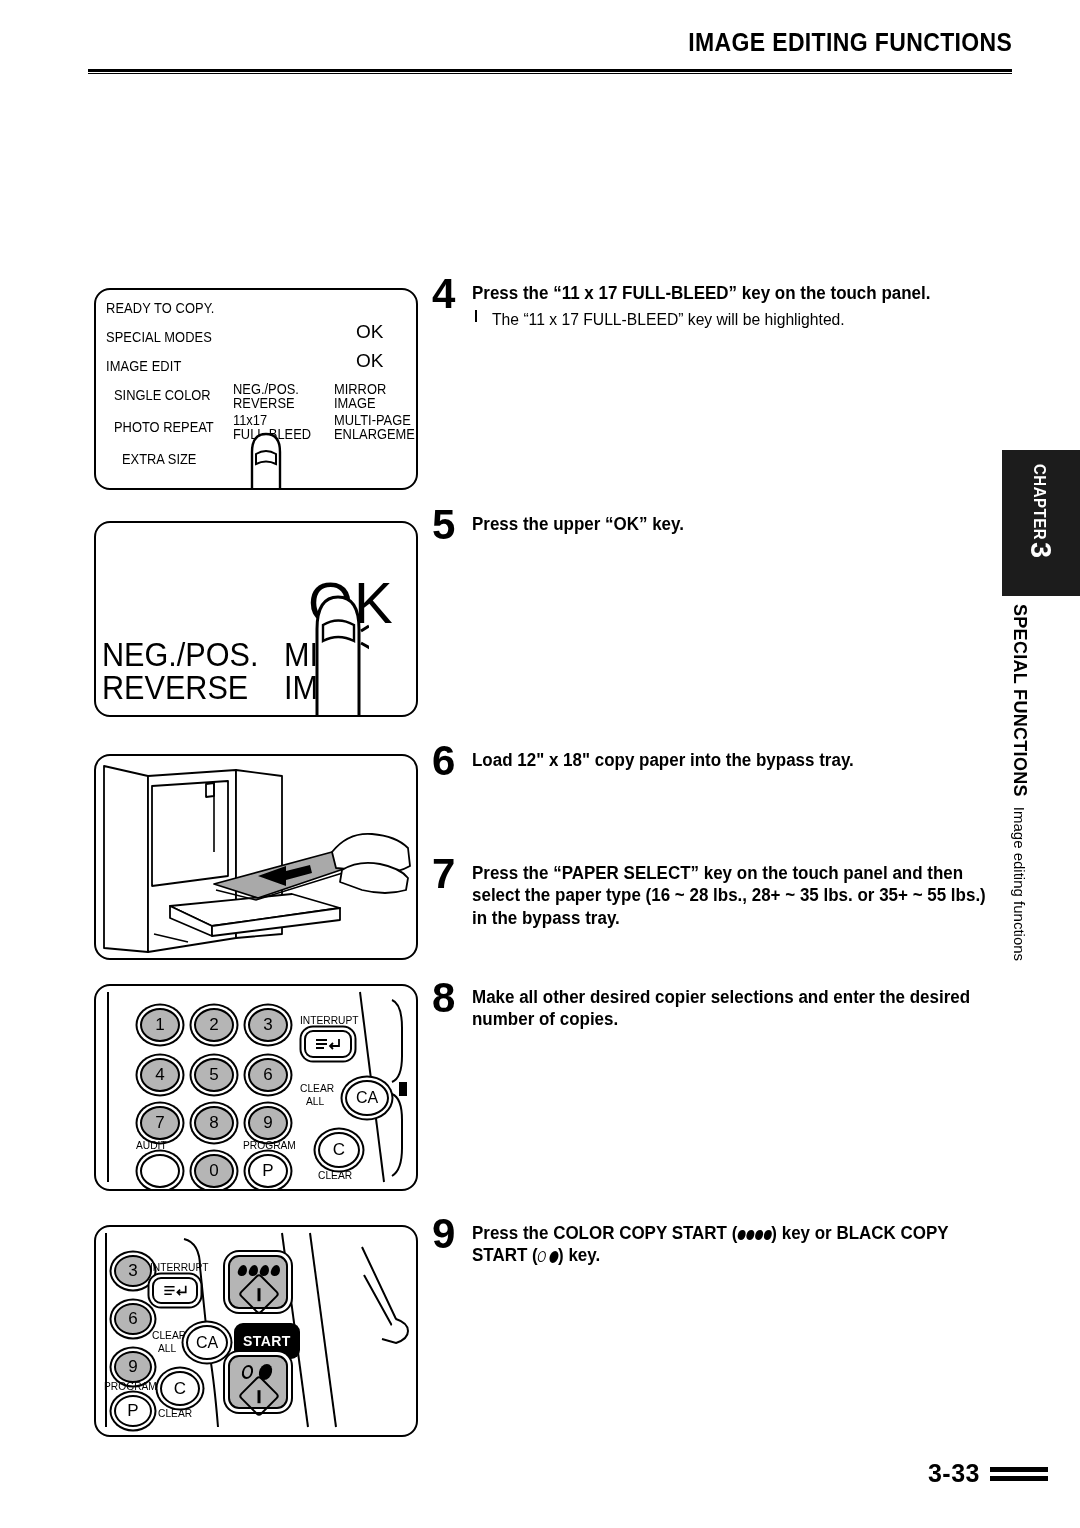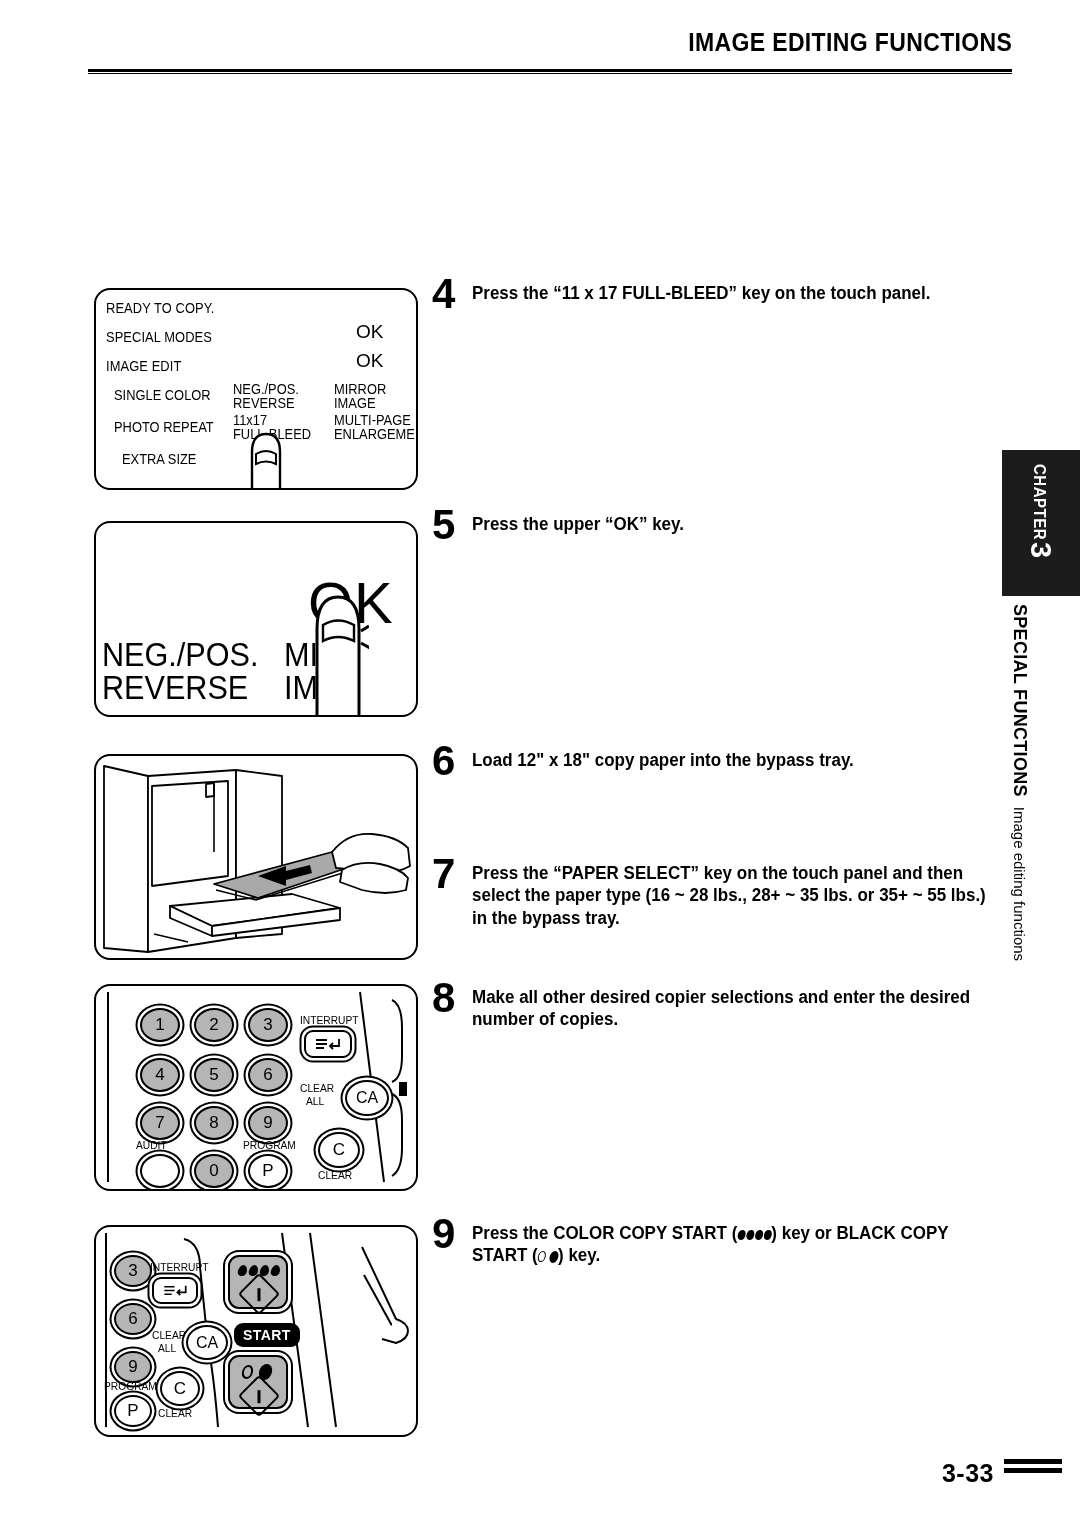--- a/index.html
+++ b/index.html
@@ -50,22 +50,22 @@
     position:absolute;left:36px;top:0;width:430px;height:36px;
     transform-origin:0 0;transform:rotate(90deg);
     white-space:nowrap;
     display:flex;align-items:center;
   }
   .side-bold{font-size:18px;font-weight:bold;letter-spacing:.3px;}
   .side-reg{font-size:15px;margin-left:10px;}
 
   
   .pagenum-wrap{
-    position:absolute;right:18px;bottom:40px;
-    display:flex;align-items:flex-start;gap:10px;
+    position:absolute;right:32px;bottom:40px;
+    display:flex;align-items:center;gap:10px;
   }
   .pagenum{font-size:25px;font-weight:bold;letter-spacing:.5px;}
   .pagenum-bars{width:58px;}
   .pagenum-bars div{height:5px;background:#000;}
   .pagenum-bars div:first-child{margin-bottom:4px;}
 
   
   .step{position:absolute;display:flex;}
   .step-num{
     font-size:42px;font-weight:bold;line-height:.88;
@@ -124,21 +124,21 @@
     box-shadow:0 0 0 2.5px #fff,0 0 0 4.5px #000;
     display:flex;align-items:center;justify-content:center;
   }
   .start-key{
     position:absolute;border:2.5px solid #000;border-radius:11px;background:#b5b5b5;
     box-shadow:0 0 0 3px #fff,0 0 0 5px #000;
   }
   .start-badge{
     position:absolute;background:#000;color:#fff;
     font-size:14px;font-weight:bold;letter-spacing:.4px;
-    padding:4px 9px;border-radius:9px;
+    padding:10px 9px;border-radius:9px;
   }
   .dotrow{position:absolute;display:flex;gap:2px;}
   .dotrow i{display:block;width:9px;height:11px;background:#000;border-radius:50% 50% 50% 50%/60% 60% 40% 40%;transform:skewX(-10deg);}
   .circdot{position:absolute;display:flex;align-items:center;gap:6px;}
   .circdot .o{width:11px;height:14px;border:2px solid #000;border-radius:50%;transform:skewX(-10deg);box-sizing:border-box;}
   .circdot .f{width:13px;height:16px;background:#000;border-radius:50%;transform:skewX(-10deg);}
   .diamond{
     position:absolute;width:26px;height:26px;border:2.5px solid #000;
     transform:rotate(45deg);border-radius:4px;
     display:flex;align-items:center;justify-content:center;
@@ -357,20 +357,24 @@
             <span class="bar"></span>
           </div>
       </div>
     </div>
   </div>
 
   <div class="step" style="left:432px;top:282px;width:580px;">
     <div class="step-num">4</div>
     <div class="step-body">
       <div class="step-title">Press the “11 x 17 FULL-BLEED” key on the touch panel.</div>
+      <div class="step-sub">
+        <div class="bullet"><span></span></div>
+        <div class="step-sub-text">The “11 x 17 FULL-BLEED” key will be highlighted.</div>
+      </div>
     </div>
   </div>
 
   <div class="step" style="left:432px;top:513px;width:580px;">
     <div class="step-num">5</div>
     <div class="step-body">
       <div class="step-title">Press the upper “OK” key.</div>
     </div>
   </div>
 

